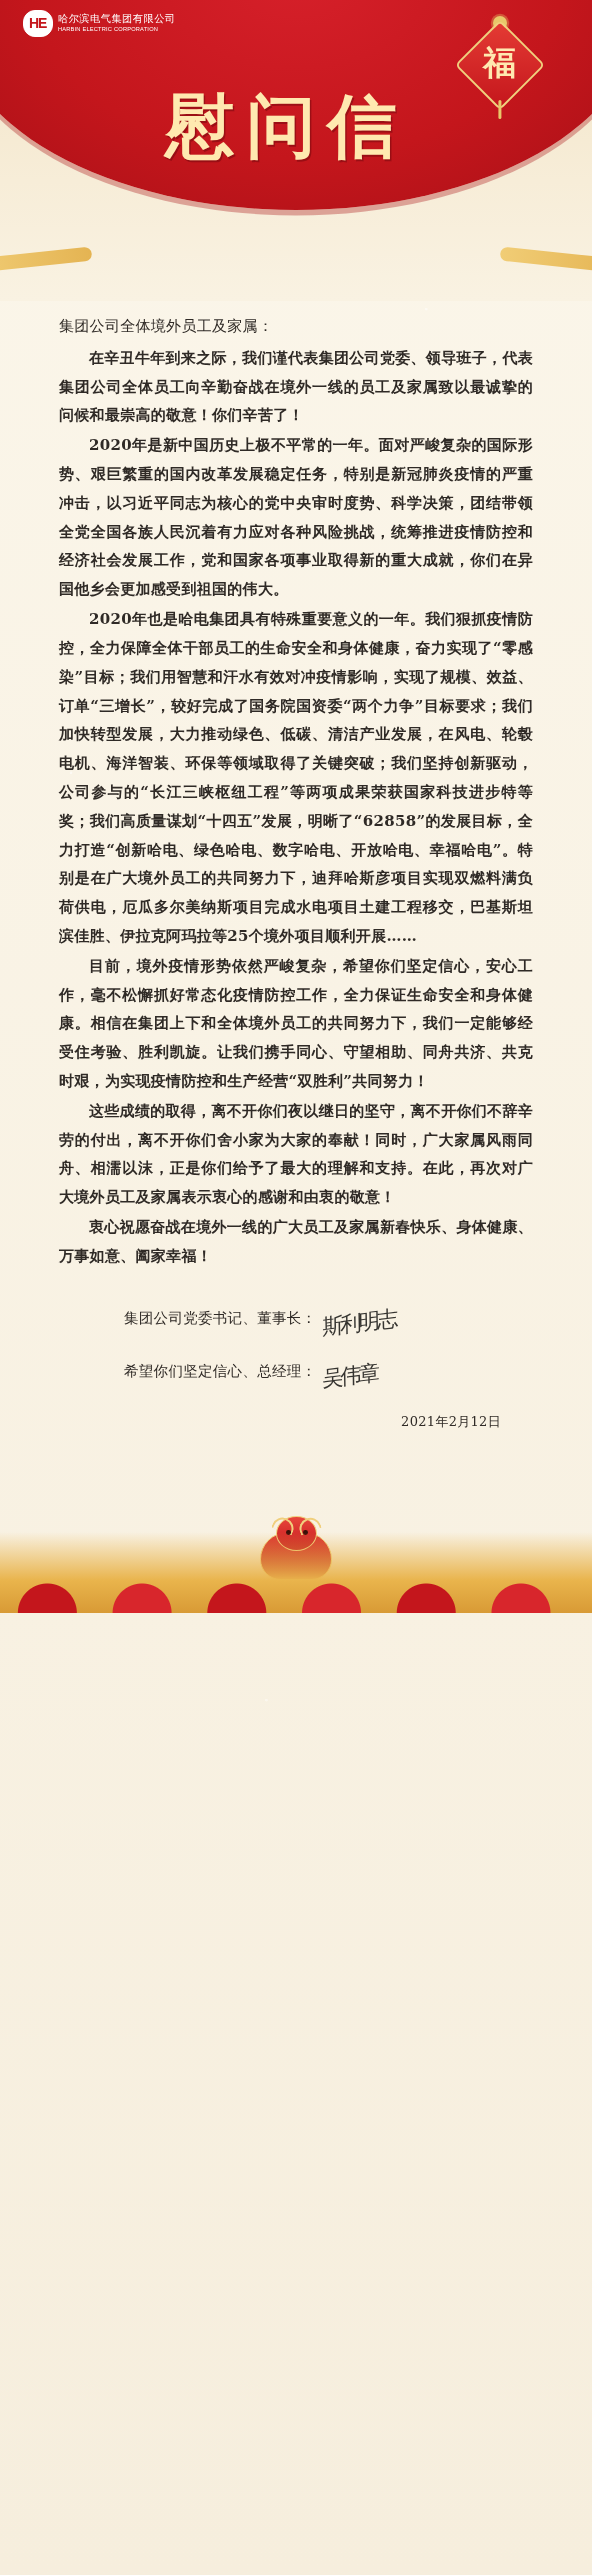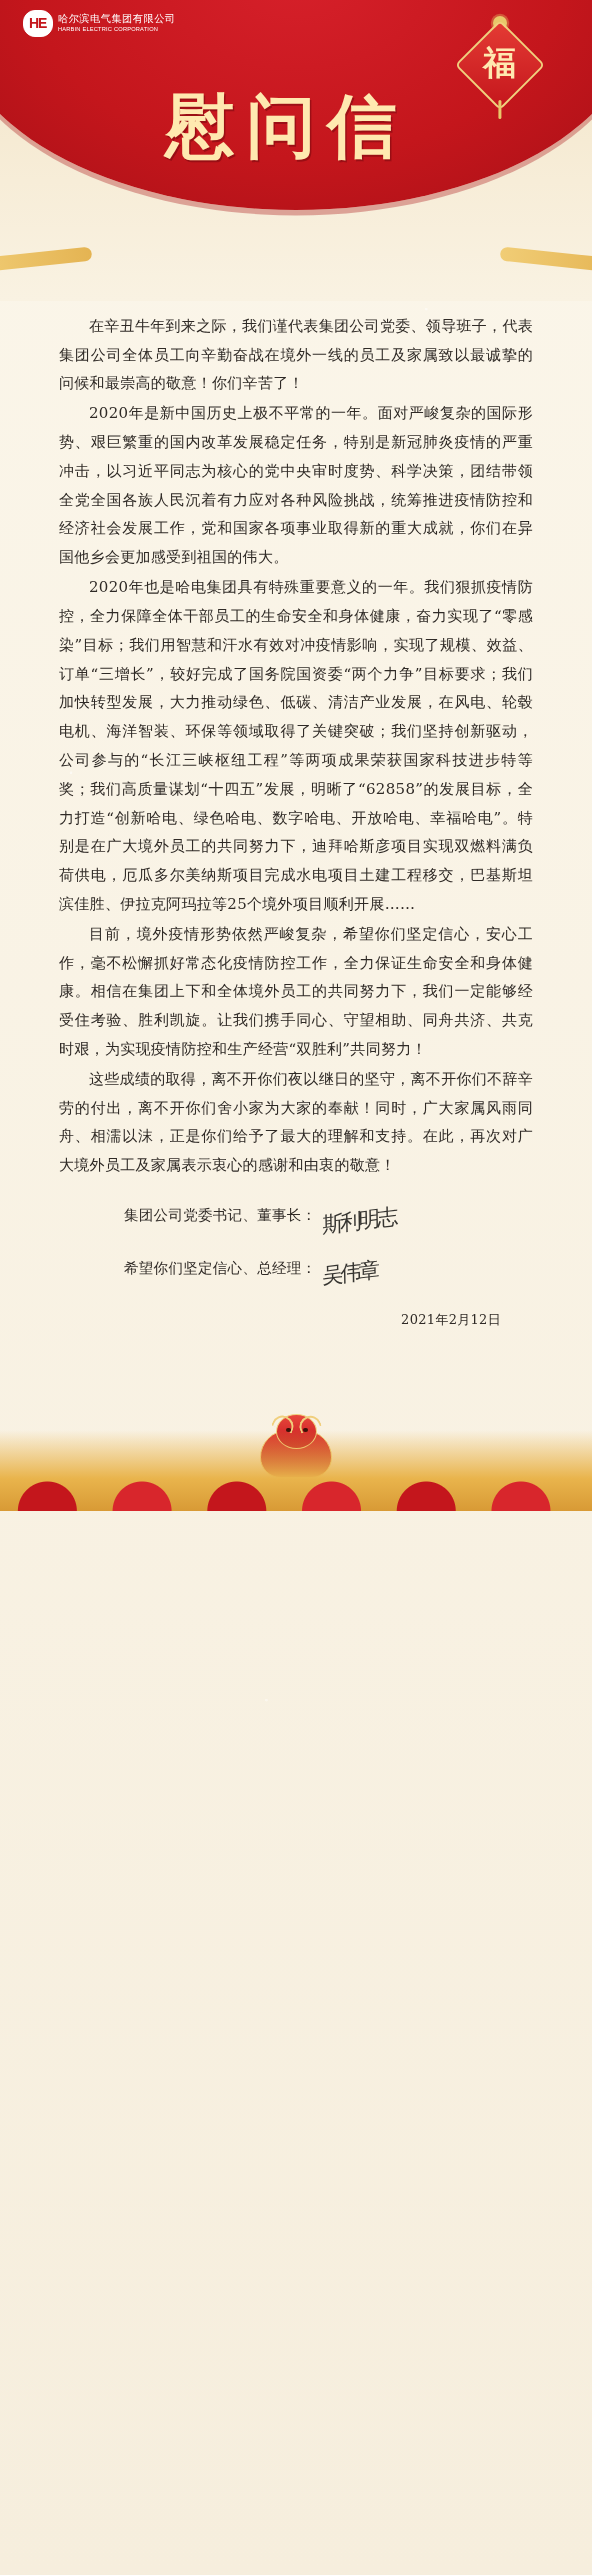--- a/index.html
+++ b/index.html
@@ -106,23 +106,23 @@
     width:474px;
     padding:10.8px 0 0 0;
     color:#2f2a26;
     font-size:15px;
     line-height:1.92;
     letter-spacing:0.3px;
     font-family:"DejaVu Serif", serif;
     z-index:3;
   }
   .salutation{margin:0 0 3.2px 0;}
-  .para{margin:0 0 1.1px 0;text-indent:2em;text-align:justify;}
+  .para{margin:0 0 1.1px 0;text-indent:2em;text-align:justify;font-weight:bold;}
   .signers{
-    margin-top:22px;
+    margin-top:34px;
     padding-left:65px;
     font-size:14.5px;
   }
   .sig-row{
     display:flex;align-items:flex-end;gap:3.2px;margin-bottom:25px;
     position:relative;
   }
   .sig-label{white-space:nowrap;}
   .sig-hand{
     color:#1b1a18;
@@ -209,26 +209,28 @@
 
       <div class="title-cn">慰问信</div>
 
       <div class="ribbon-l"></div>
       <div class="ribbon-r"></div>
     </div>
   </div>
 
   <div class="letter">
 
+    <p class="salutation">集团公司全体境外员工及家属：</p>
 
     <p class="para">在辛丑牛年到来之际，我们谨代表集团公司党委、领导班子，代表集团公司全体员工向辛勤奋战在境外一线的员工及家属致以最诚挚的问候和最崇高的敬意！你们辛苦了！</p>
     <p class="para">2020年是新中国历史上极不平常的一年。面对严峻复杂的国际形势、艰巨繁重的国内改革发展稳定任务，特别是新冠肺炎疫情的严重冲击，以习近平同志为核心的党中央审时度势、科学决策，团结带领全党全国各族人民沉着有力应对各种风险挑战，统筹推进疫情防控和经济社会发展工作，党和国家各项事业取得新的重大成就，你们在异国他乡会更加感受到祖国的伟大。</p>
     <p class="para">2020年也是哈电集团具有特殊重要意义的一年。我们狠抓疫情防控，全力保障全体干部员工的生命安全和身体健康，奋力实现了“零感染”目标；我们用智慧和汗水有效对冲疫情影响，实现了规模、效益、订单“三增长”，较好完成了国务院国资委“两个力争”目标要求；我们加快转型发展，大力推动绿色、低碳、清洁产业发展，在风电、轮毂电机、海洋智装、环保等领域取得了关键突破；我们坚持创新驱动，公司参与的“长江三峡枢纽工程”等两项成果荣获国家科技进步特等奖；我们高质量谋划“十四五”发展，明晰了“62858”的发展目标，全力打造“创新哈电、绿色哈电、数字哈电、开放哈电、幸福哈电”。特别是在广大境外员工的共同努力下，迪拜哈斯彦项目实现双燃料满负荷供电，厄瓜多尔美纳斯项目完成水电项目土建工程移交，巴基斯坦滨佳胜、伊拉克阿玛拉等25个境外项目顺利开展……</p>
     <p class="para">目前，境外疫情形势依然严峻复杂，希望你们坚定信心，安心工作，毫不松懈抓好常态化疫情防控工作，全力保证生命安全和身体健康。相信在集团上下和全体境外员工的共同努力下，我们一定能够经受住考验、胜利凯旋。让我们携手同心、守望相助、同舟共济、共克时艰，为实现疫情防控和生产经营“双胜利”共同努力！</p>
     <p class="para">这些成绩的取得，离不开你们夜以继日的坚守，离不开你们不辞辛劳的付出，离不开你们舍小家为大家的奉献！同时，广大家属风雨同舟、相濡以沫，正是你们给予了最大的理解和支持。在此，再次对广大境外员工及家属表示衷心的感谢和由衷的敬意！</p>
+    <p class="para">衷心祝愿奋战在境外一线的广大员工及家属新春快乐、身体健康、万事如意、阖家幸福！</p>
 
     <div class="signers">
       <div class="sig-row">
         <span class="sig-label">集团公司党委书记、董事长：</span>
         <span class="sig-hand">斯利明志</span>
       </div>
       <div class="sig-row">
         <span class="sig-label">希望你们坚定信心、总经理：</span>
         <span class="sig-hand">吴伟章</span>
       </div>

